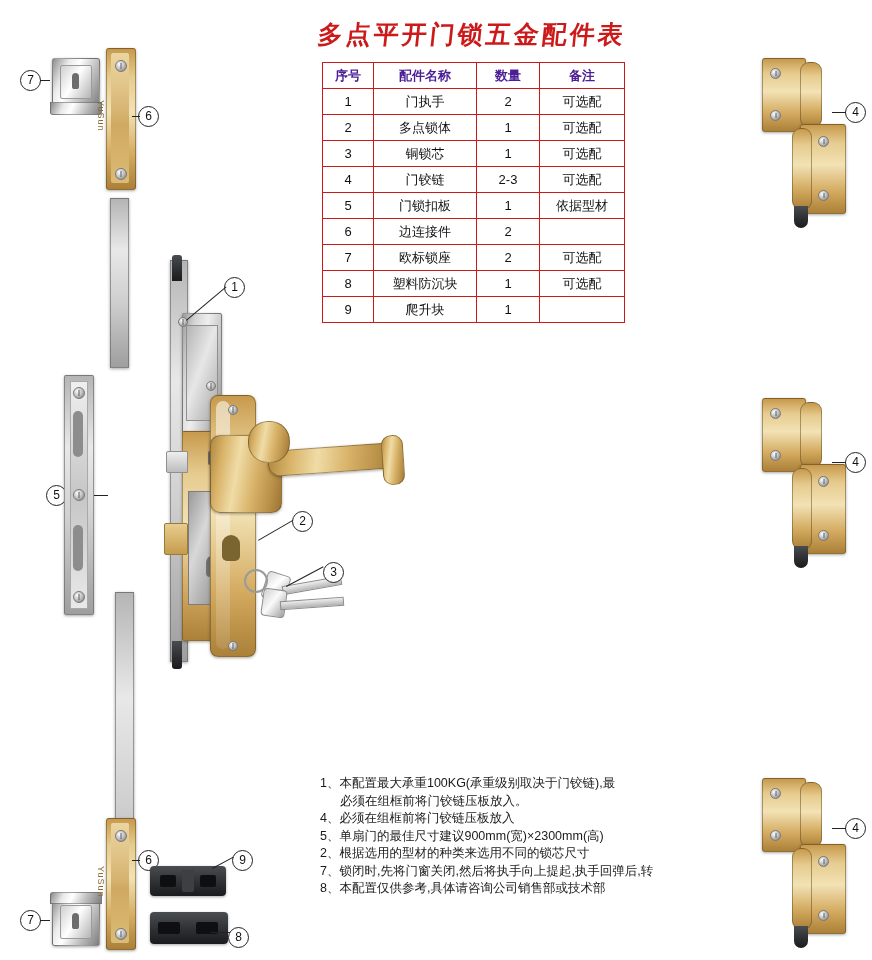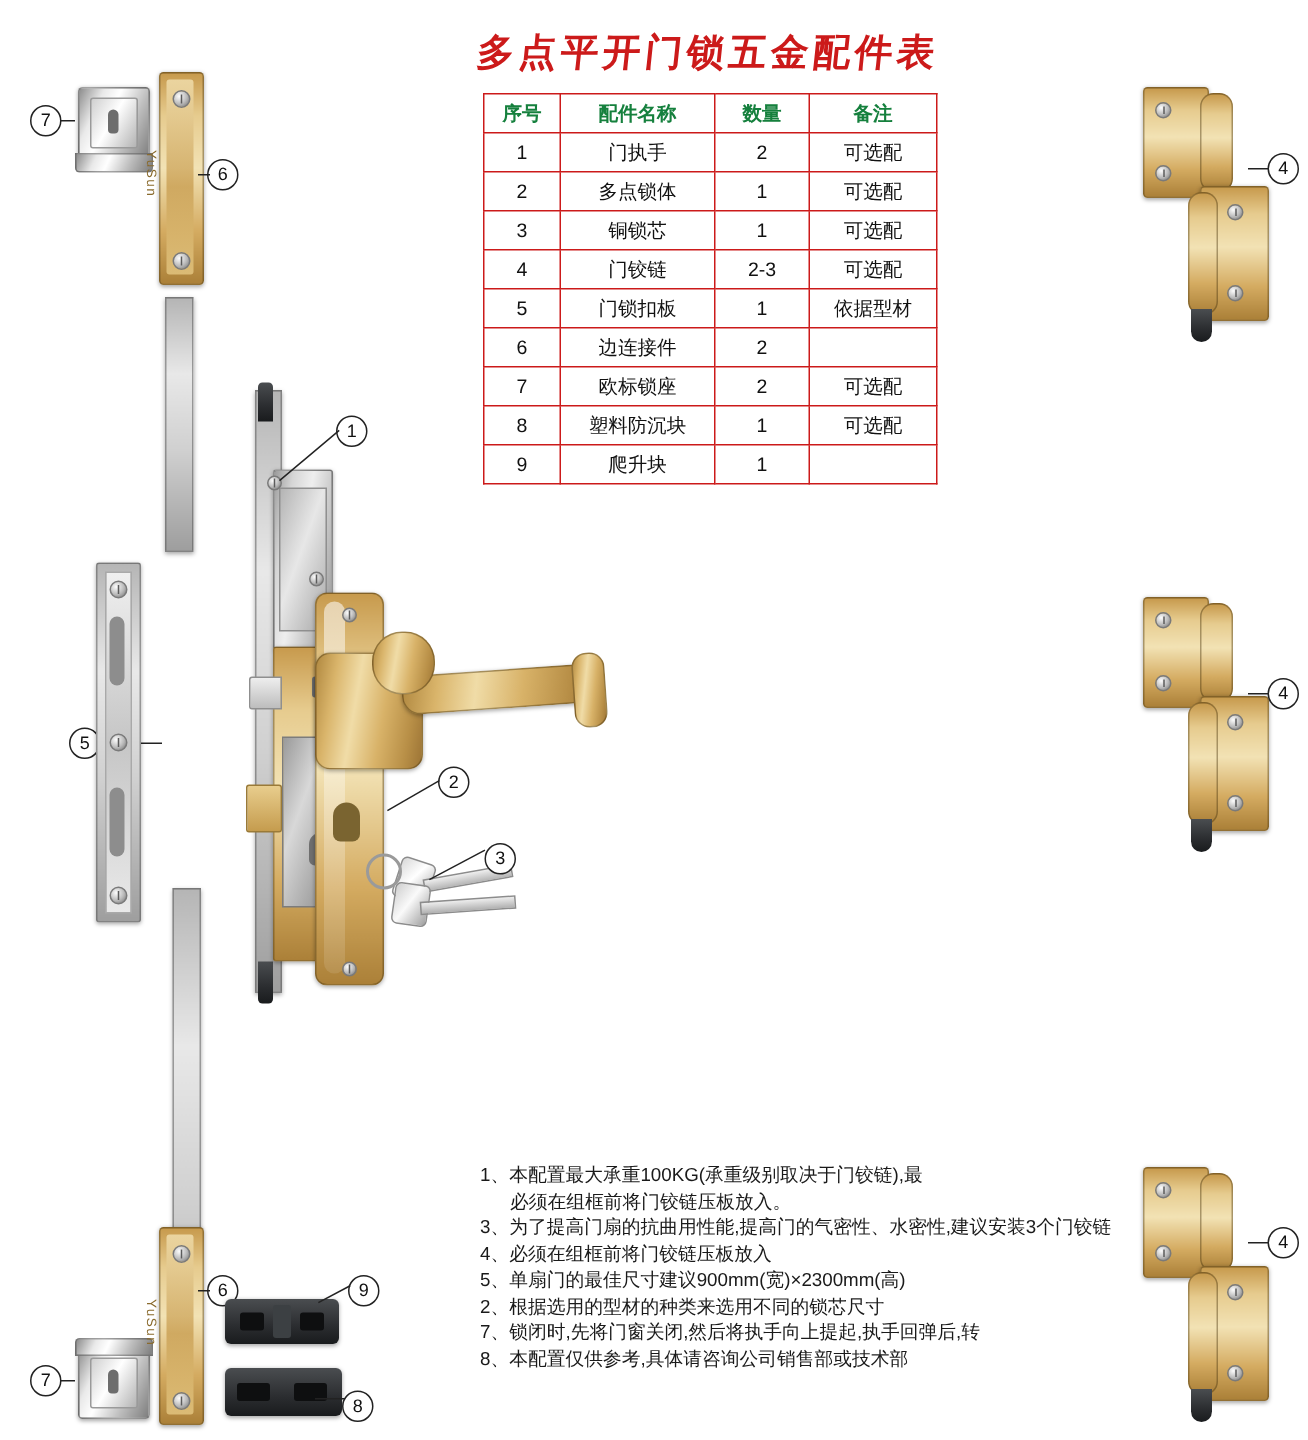--- a/index.html
+++ b/index.html
@@ -29,21 +29,21 @@
     font-size:13px;color:#111;
   }
   #parts-table th,#parts-table td{
     border:1px solid #cc1a1a;
     text-align:center;
     height:25px;
     line-height:25px;
     padding:0 4px;
   }
   #parts-table th{
-    color:#15803d;font-weight:bold;background:#fff;
+    color:#4c1d95;font-weight:bold;background:#fff;
   }
   #parts-table td:nth-child(1){width:42px;}
   #parts-table td:nth-child(2){width:94px;text-align:center;}
   #parts-table td:nth-child(3){width:54px;}
   #parts-table td:nth-child(4){width:76px;}
 
   
   #notes{
     left:320px;top:775px;width:470px;
     font-size:12.5px;line-height:17.5px;color:#1a1a1a;
@@ -327,19 +327,18 @@
   <div class="abs" style="left:46px;top:56px;width:22px;height:12px;background:#0e0f10;border-radius:2px;"></div>
 </div>
 <div class="abs callout" style="left:232px;top:850px;">9</div>
 <div class="abs lead" style="left:212px;top:868px;width:24px;transform:rotate(-28deg);"></div>
 <div class="abs callout" style="left:228px;top:927px;">8</div>
 <div class="abs lead" style="left:210px;top:932px;width:20px;"></div>
 
 <div class="abs" id="notes">
   <div class="n-item">1、本配置最大承重100KG(承重级别取决于门铰链),最</div>
   <div class="n-item n-sub">必须在组框前将门铰链压板放入。</div>
-  <div class="n-item">3、为了提高门扇的抗曲用性能,提高门的气密性、水密性,建议安装3个门铰链</div>
   <div class="n-item">4、必须在组框前将门铰链压板放入</div>
   <div class="n-item">5、单扇门的最佳尺寸建议900mm(宽)×2300mm(高)</div>
   <div class="n-item">2、根据选用的型材的种类来选用不同的锁芯尺寸</div>
   <div class="n-item">7、锁闭时,先将门窗关闭,然后将执手向上提起,执手回弹后,转</div>
   <div class="n-item">8、本配置仅供参考,具体请咨询公司销售部或技术部</div>
 </div>
 
 </body></html>

